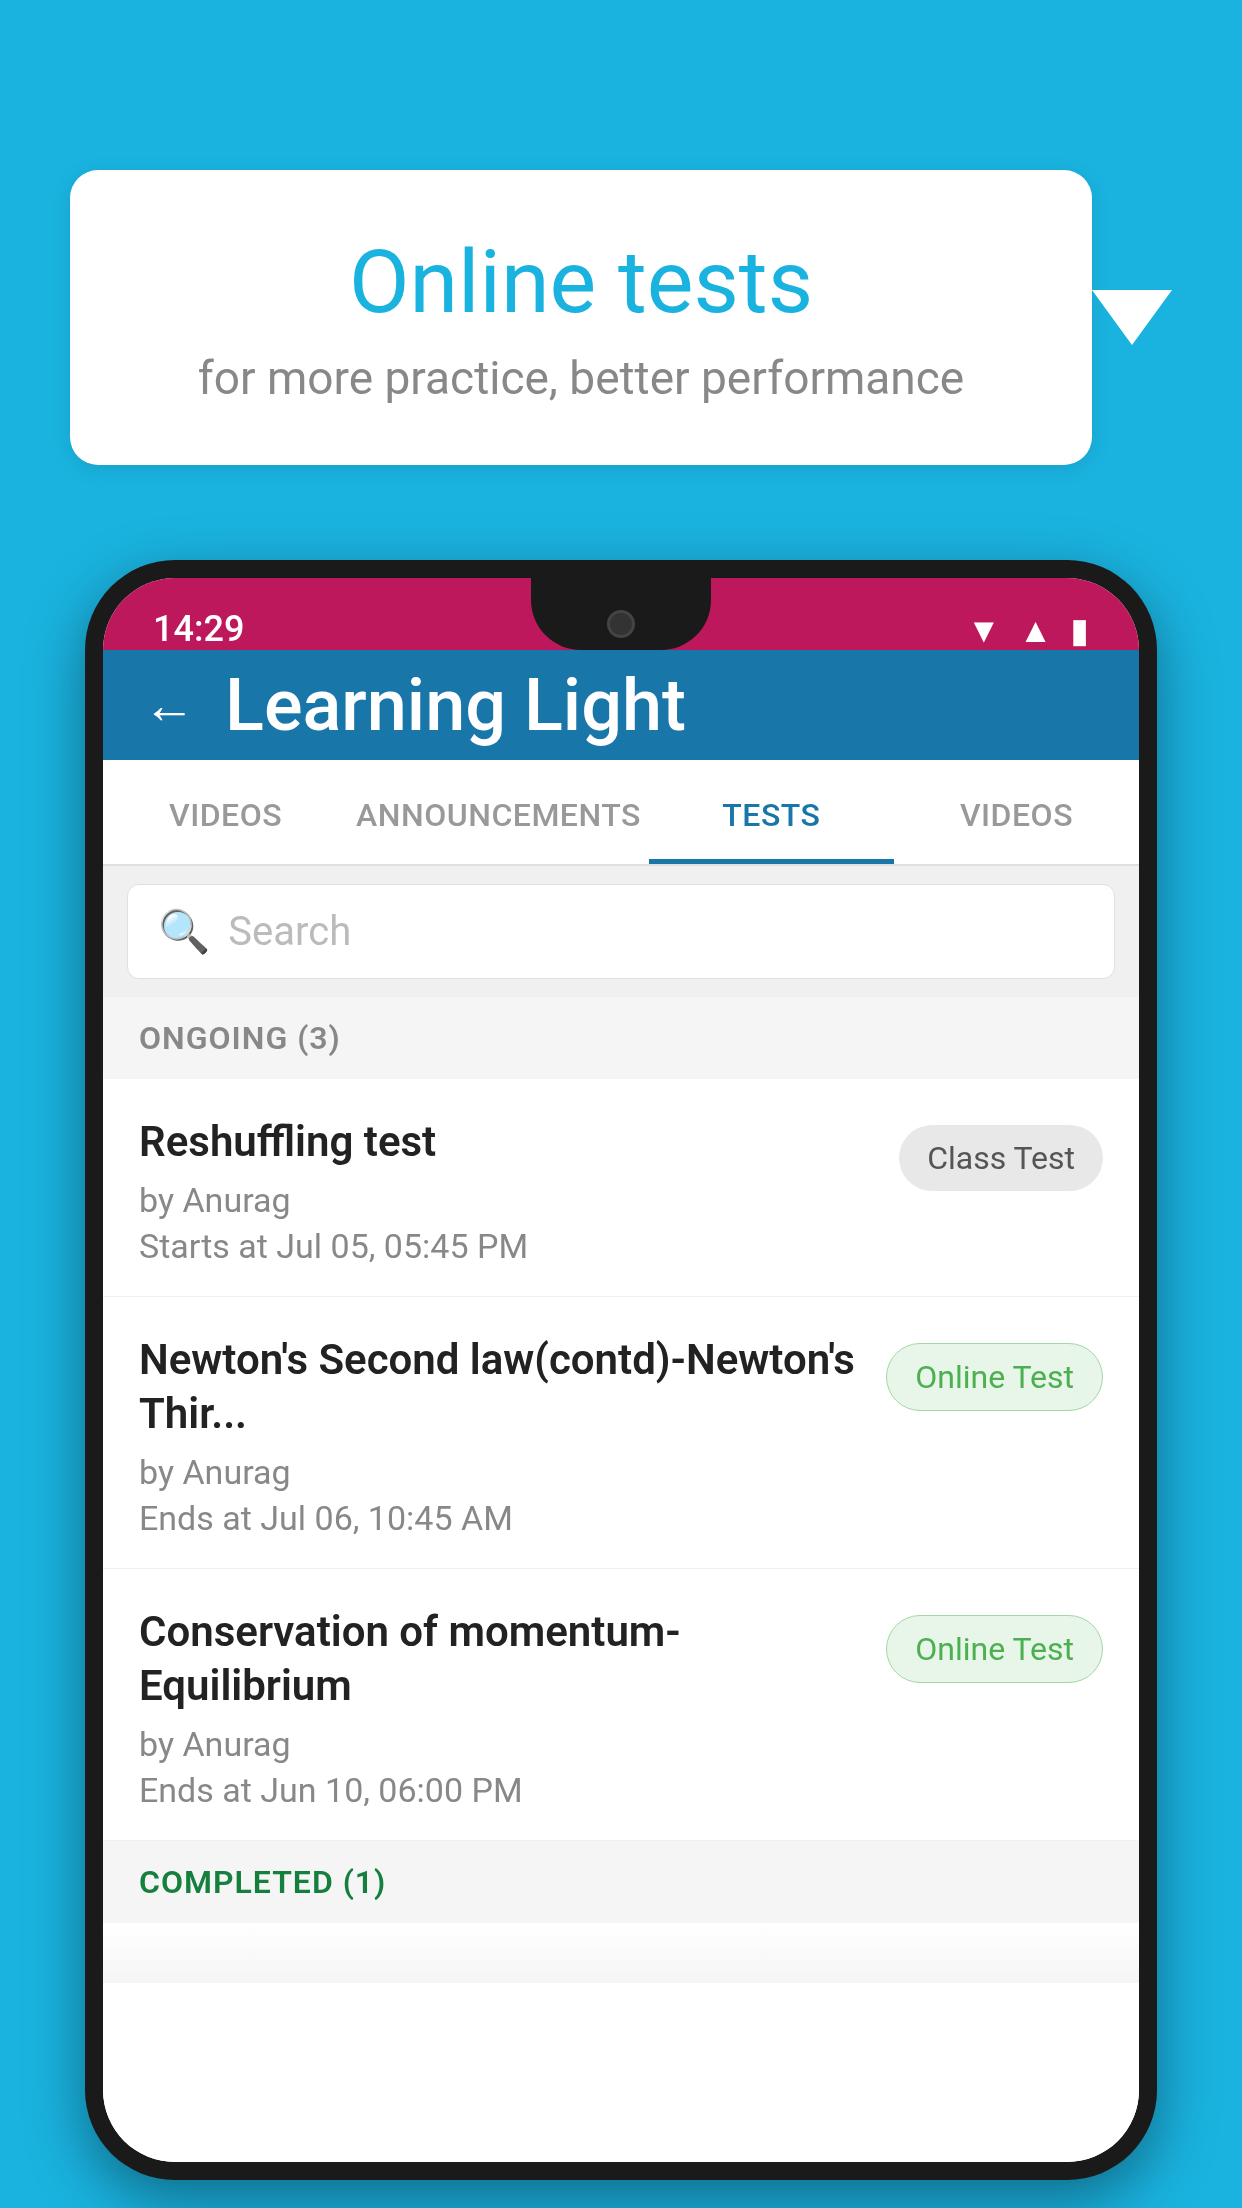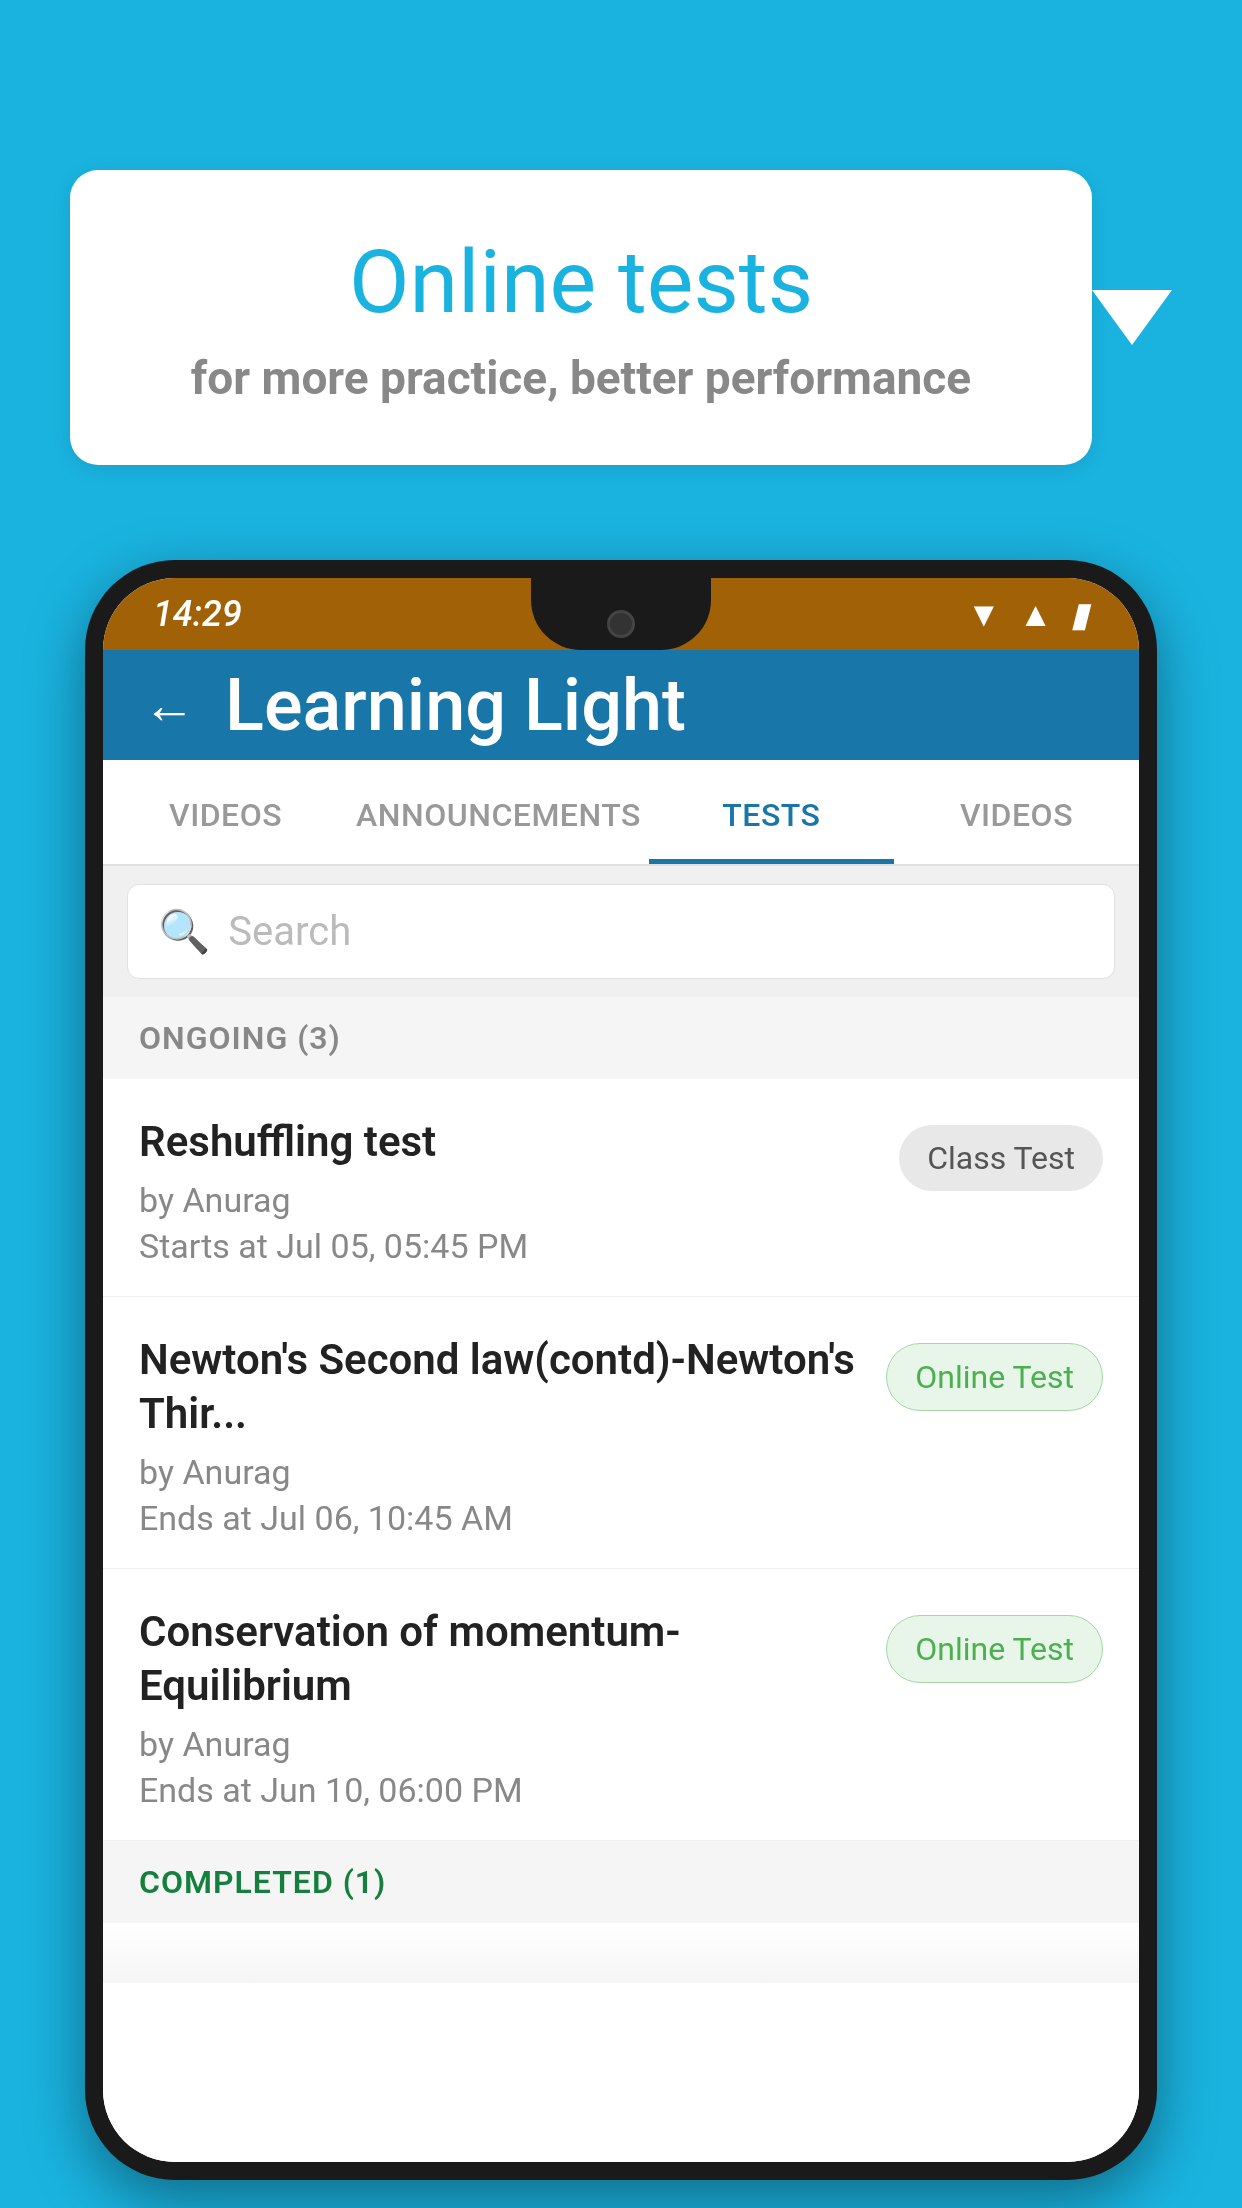--- a/index.html
+++ b/index.html
@@ -32,21 +32,21 @@
     }
     .speech-bubble-title {
       color: #1ab3e0;
       font-size: 88px;
       font-weight: 400;
       margin-bottom: 18px;
     }
     .speech-bubble-subtitle {
       color: #888;
       font-size: 46px;
-      font-weight: 700;
+      font-weight: 400;
     }
     .speech-bubble-arrow {
       width: 0;
       height: 0;
       border-left: 40px solid transparent;
       border-right: 40px solid transparent;
       border-top: 55px solid white;
     }
 
     
@@ -71,28 +71,27 @@
       border-radius: 72px;
       overflow: hidden;
       width: 100%;
       height: 100%;
       display: flex;
       flex-direction: column;
     }
 
     
     .status-bar {
-      background: #a16207;
+      background: #be185d;
       height: 72px;
       display: flex;
-      align-items: center;
+      align-items: flex-end;
       justify-content: space-between;
       padding: 0 50px;
       flex-shrink: 0;
-      font-style: italic;
     }
     .status-time {
       color: white;
       font-size: 36px;
       font-weight: 500;
     }
     .status-icons {
       display: flex;
       align-items: center;
       gap: 18px;

